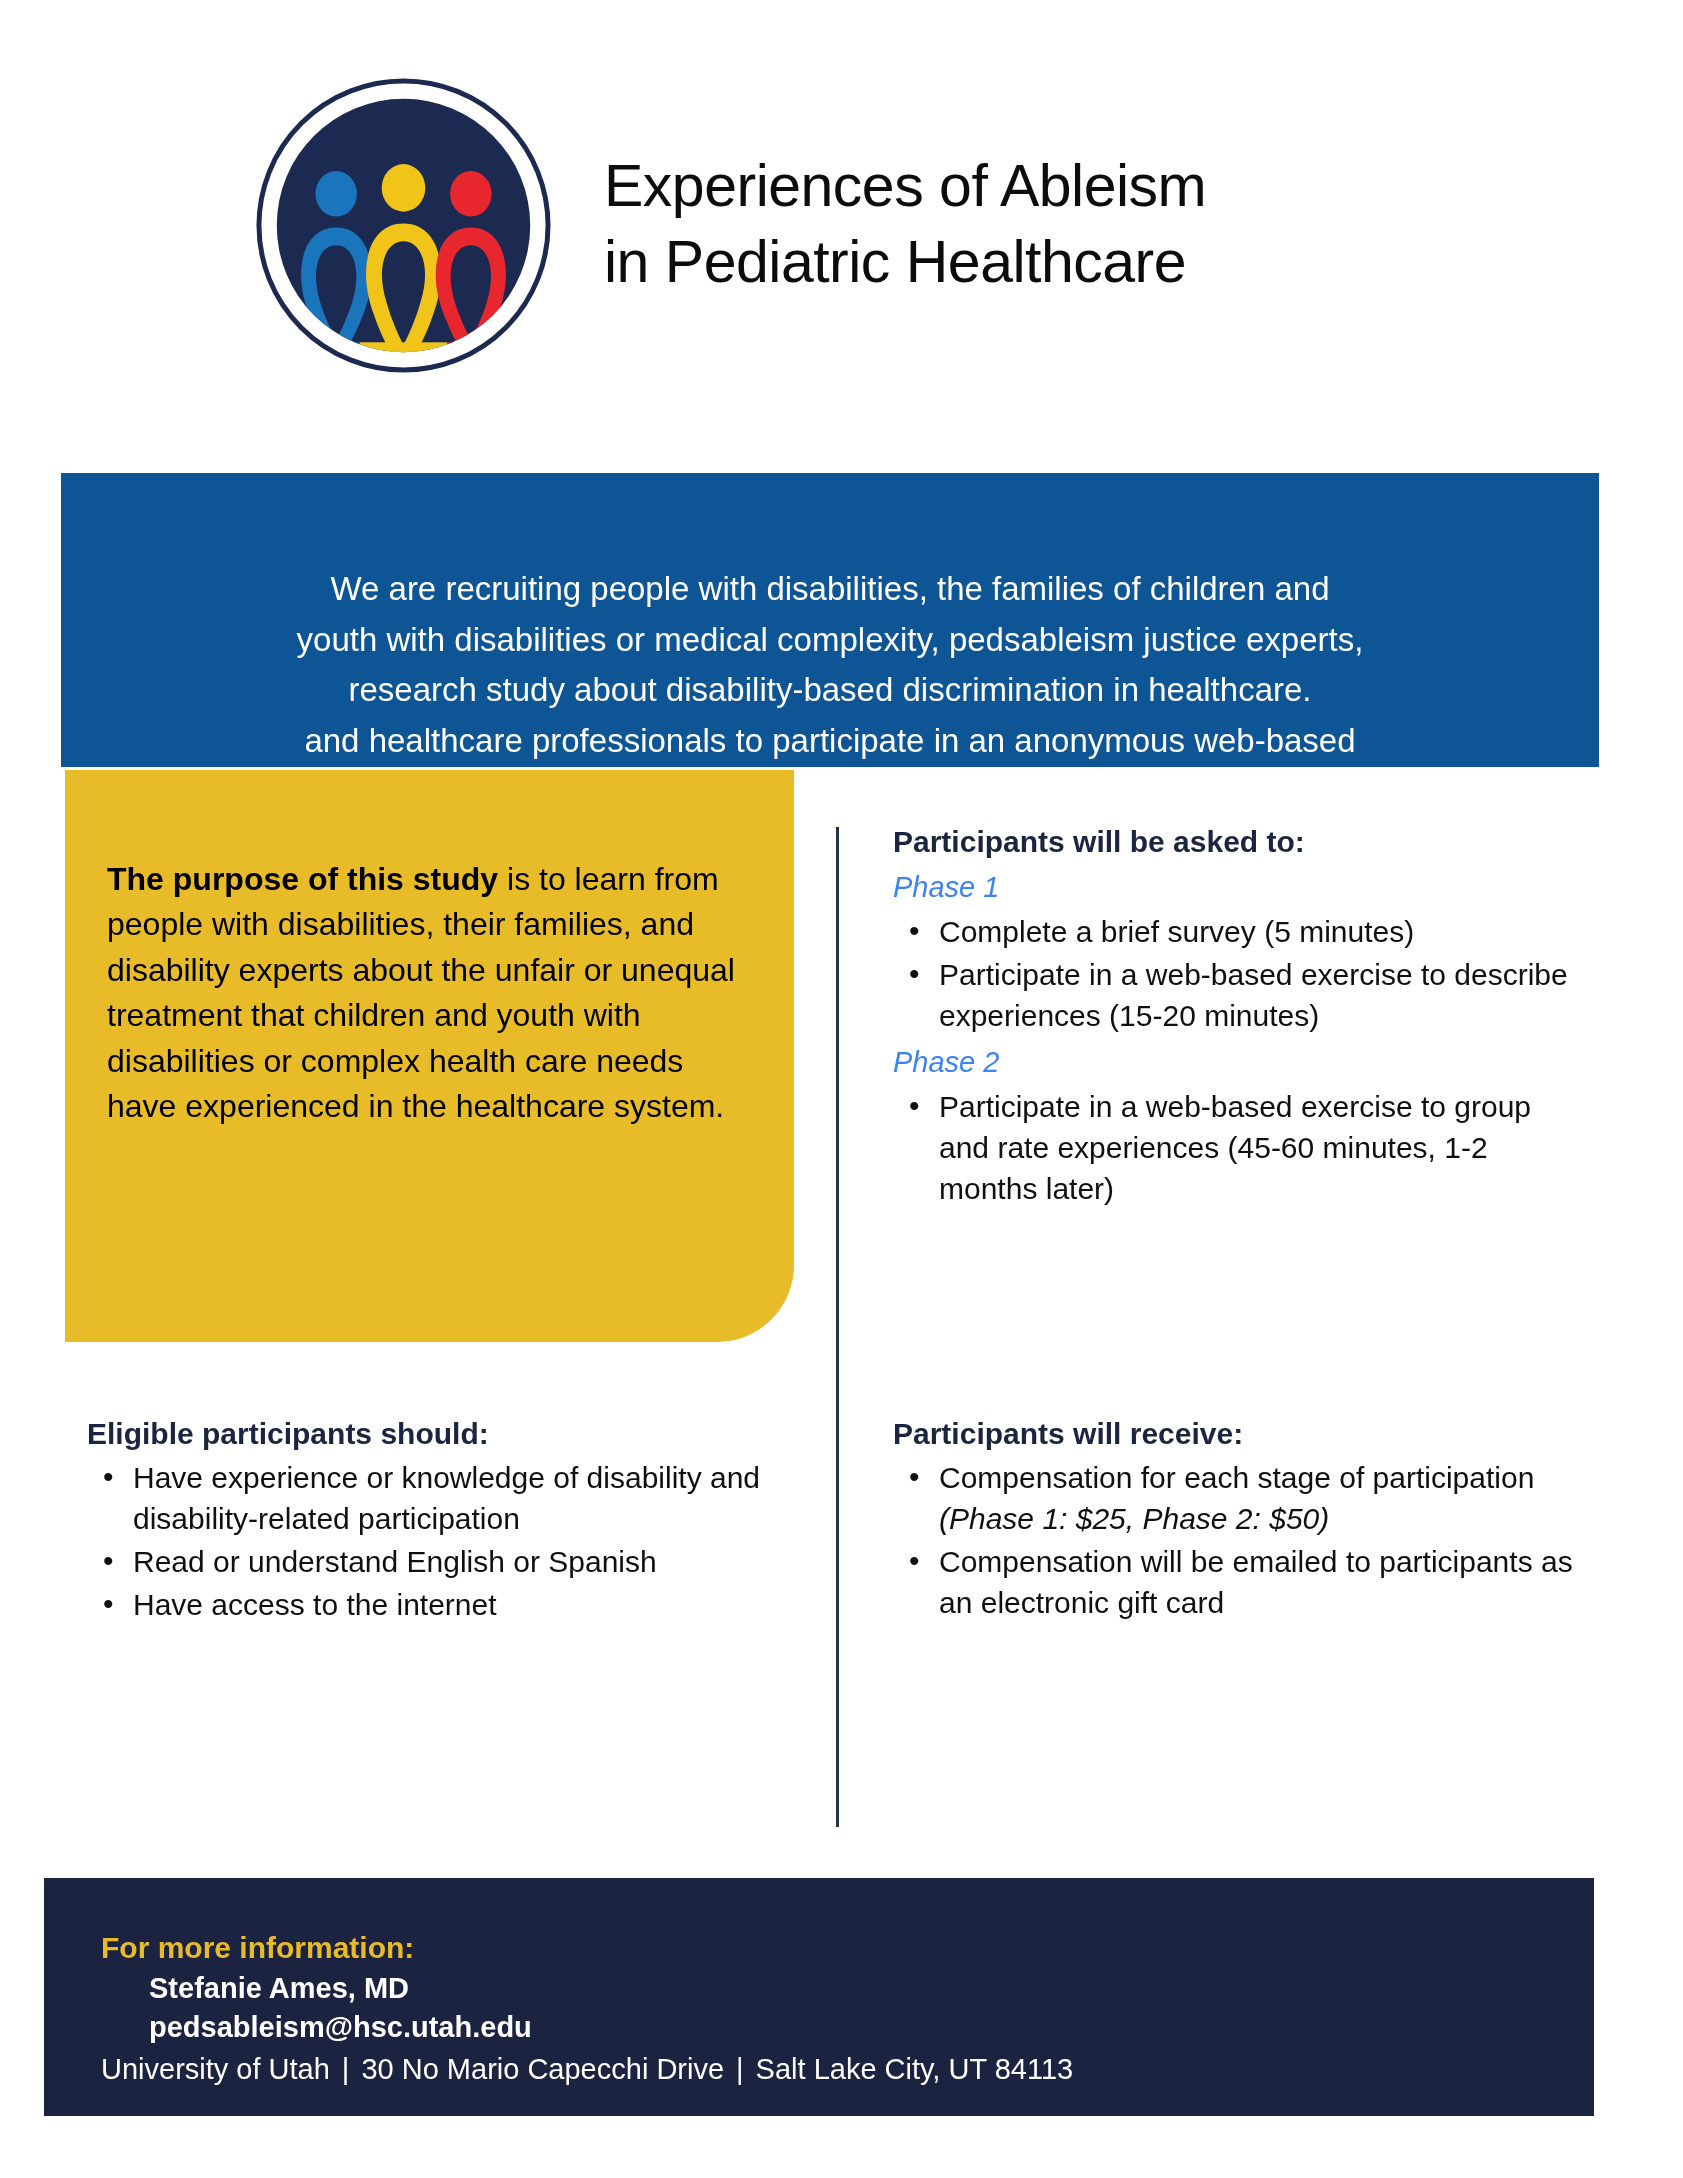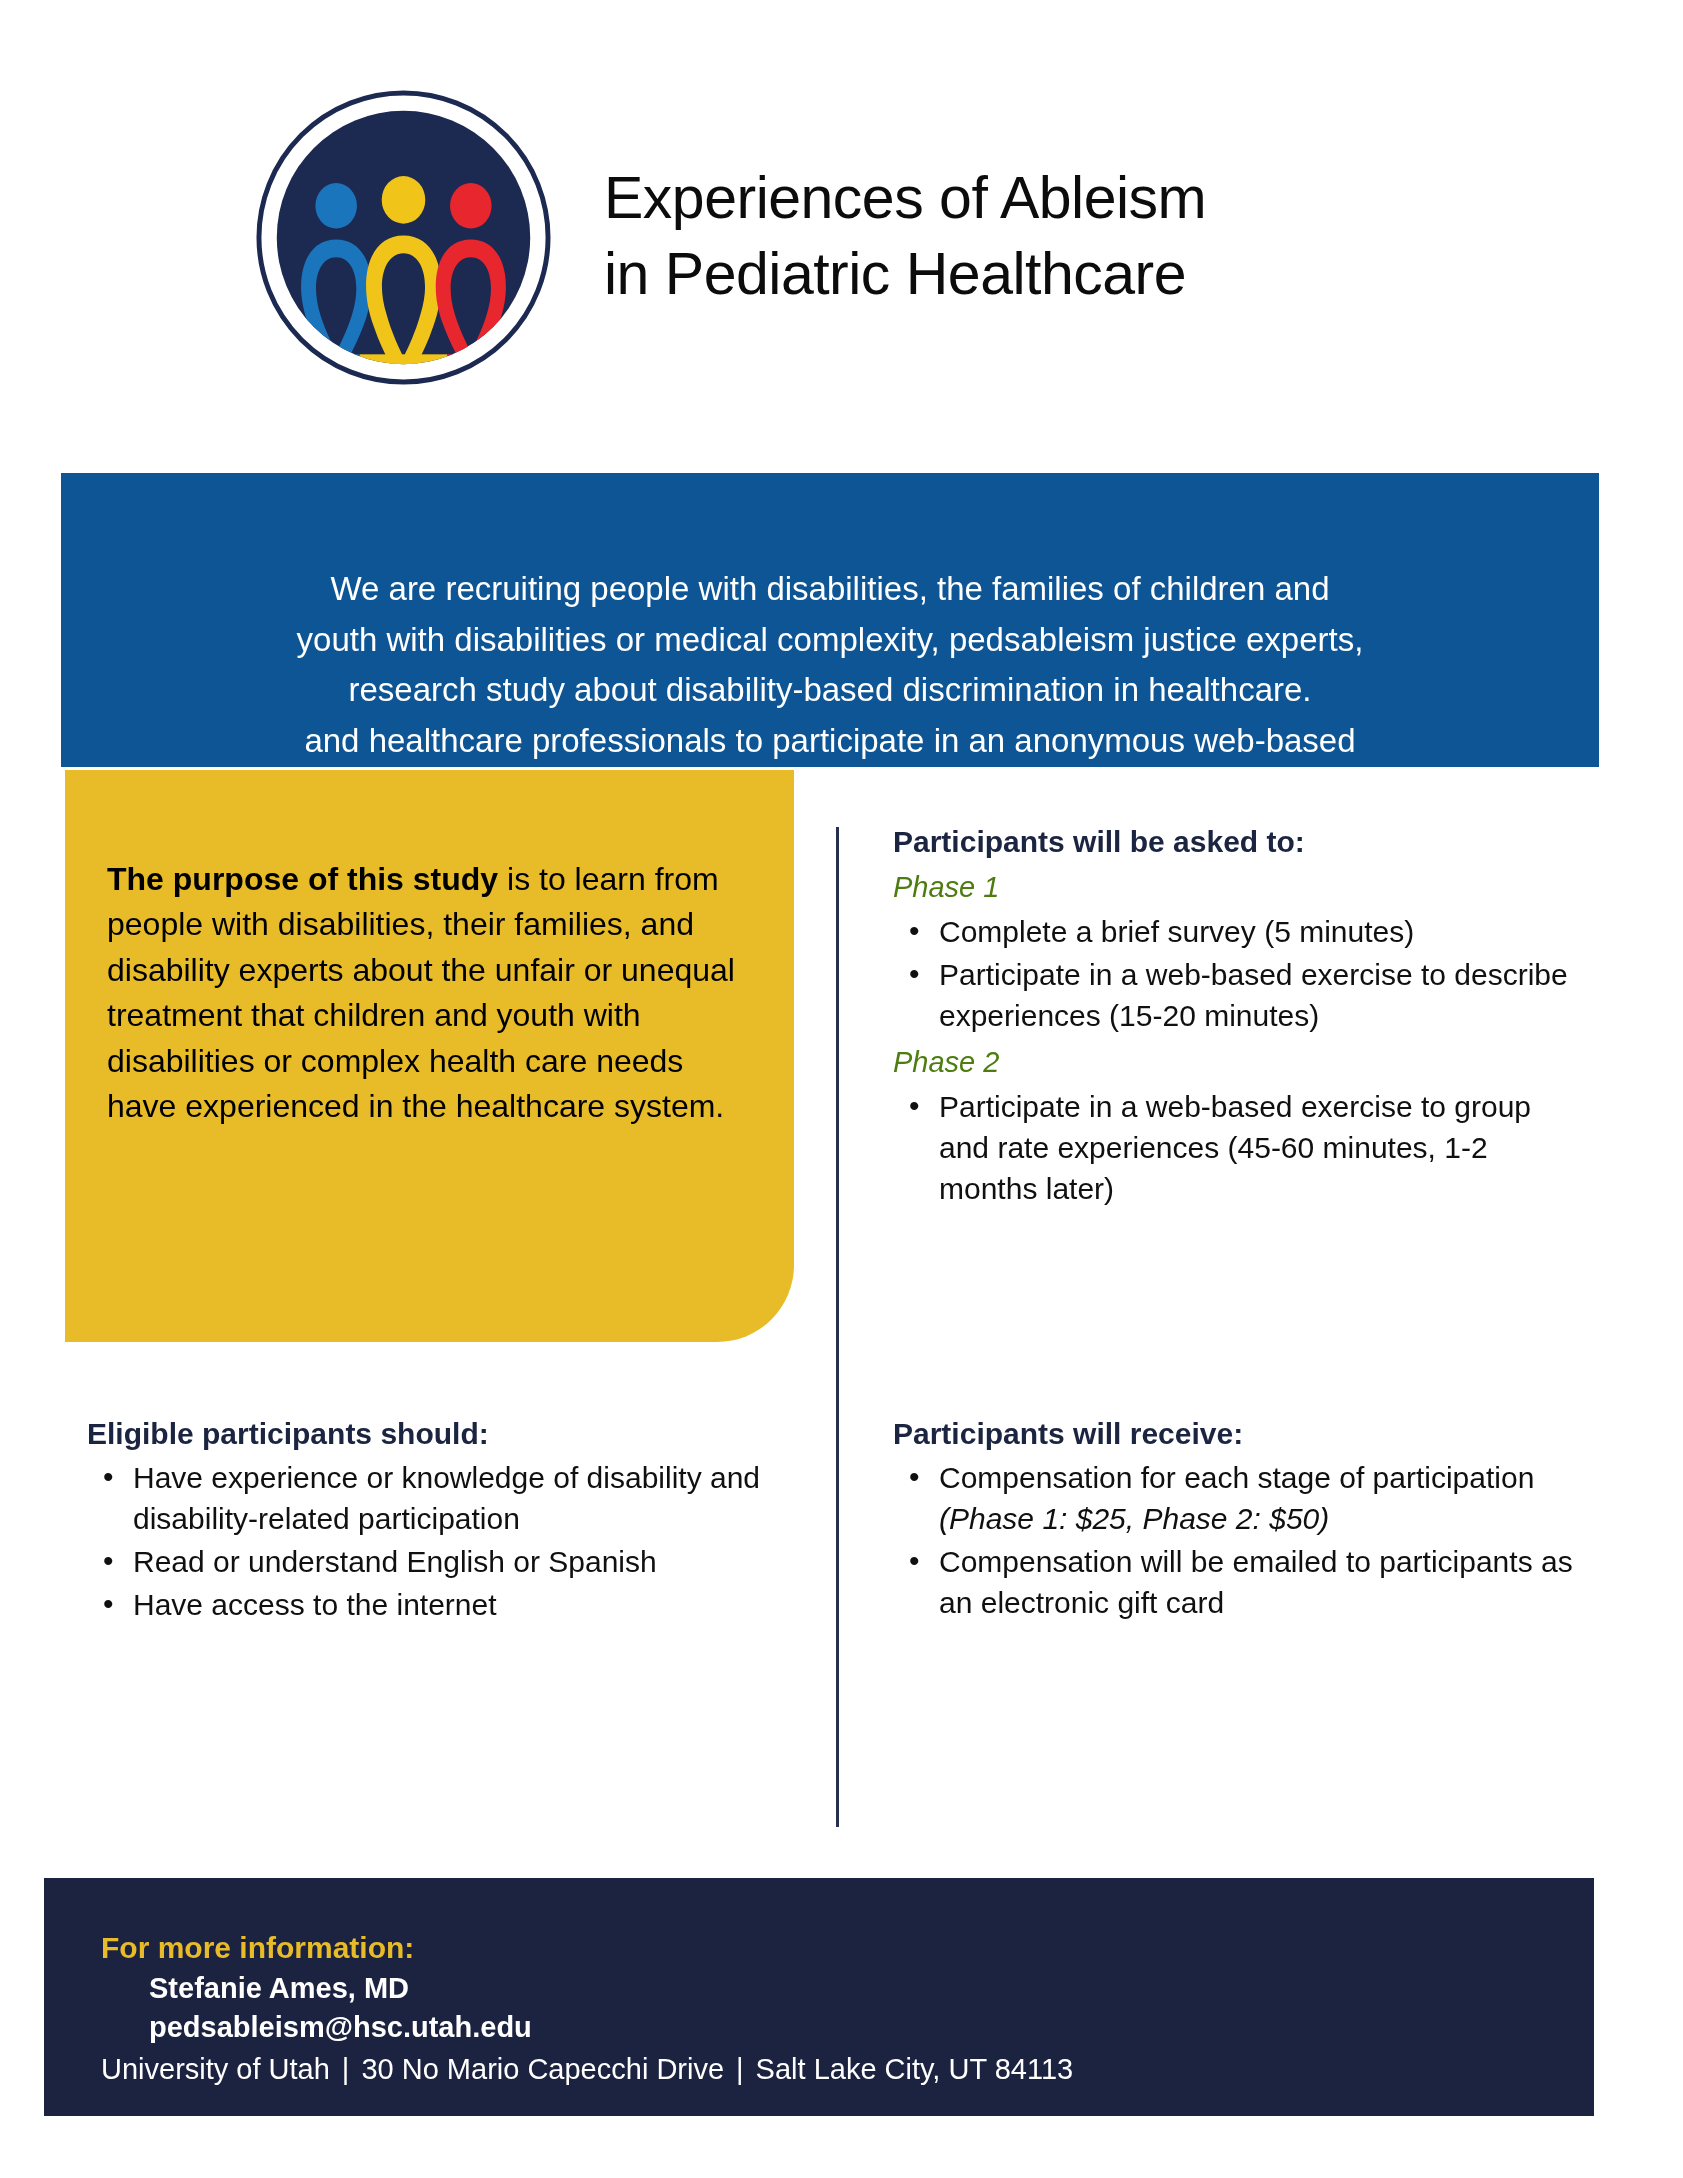--- a/index.html
+++ b/index.html
@@ -5,21 +5,21 @@
   html, body { margin:0; padding:0; background:#ffffff; }
   body {
     width:1683px; height:2178px;
     font-family:"Liberation Sans", sans-serif;
     color:#1b2440;
     position:relative;
     overflow:hidden;
   }
 
   
-  .header { position:absolute; left:0; top:12px; width:1446px; height:473px;padding-left:6px; }
+  .header { position:absolute; left:0; top:0; width:1446px; height:473px;padding-left:6px; }
   .logo-wrap { position:absolute; left:255px; top:77px; width:297px; height:297px; }
   .logo-wrap svg { display:block; }
   .title-block {
     position:absolute; left:604px; top:149px; width:891px;
     font-size:59px; line-height:1.28; color:#0c0c0c; font-weight:400;
     letter-spacing:-0.5px;
   }
   .title-line { display:block; white-space:nowrap; }
 
   
@@ -53,21 +53,21 @@
     background:#25304f;
   }
 
   
   .block { position:absolute; }
   .block-title {
     font-size:30px; font-weight:700; color:#1b2440; margin:0 0 4px 0;
     line-height:1.3;
   }
   .phase-label {
-    font-size:29px; font-style:italic; color:#4d7c0f; margin:8px 0 4px 0;
+    font-size:29px; font-style:italic; color:#3b82f6; margin:8px 0 4px 0;
     line-height:1.3;
   }
   ul.bullets { list-style:none; margin:0; padding:0; }
   ul.bullets > li {
     position:relative; padding-left:46px; margin:0 0 2px 0;
     font-size:30px; line-height:1.37; color:#101010; font-weight:400;
   }
   ul.bullets > li::before {
     content:"\2022"; position:absolute; left:16px; top:-1px;
     font-size:30px; line-height:1.37; color:#101010;

